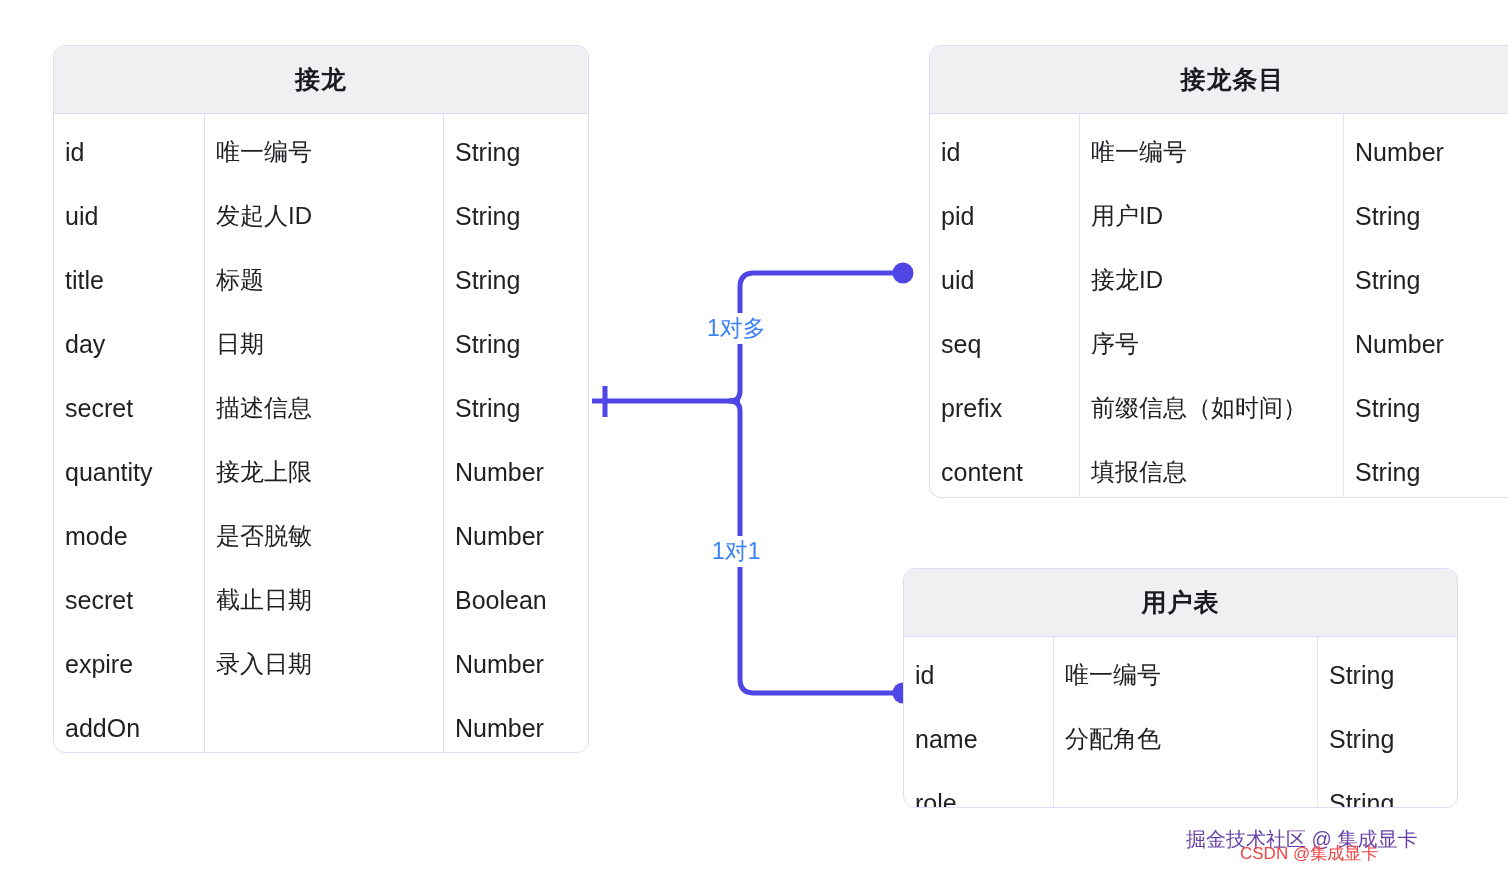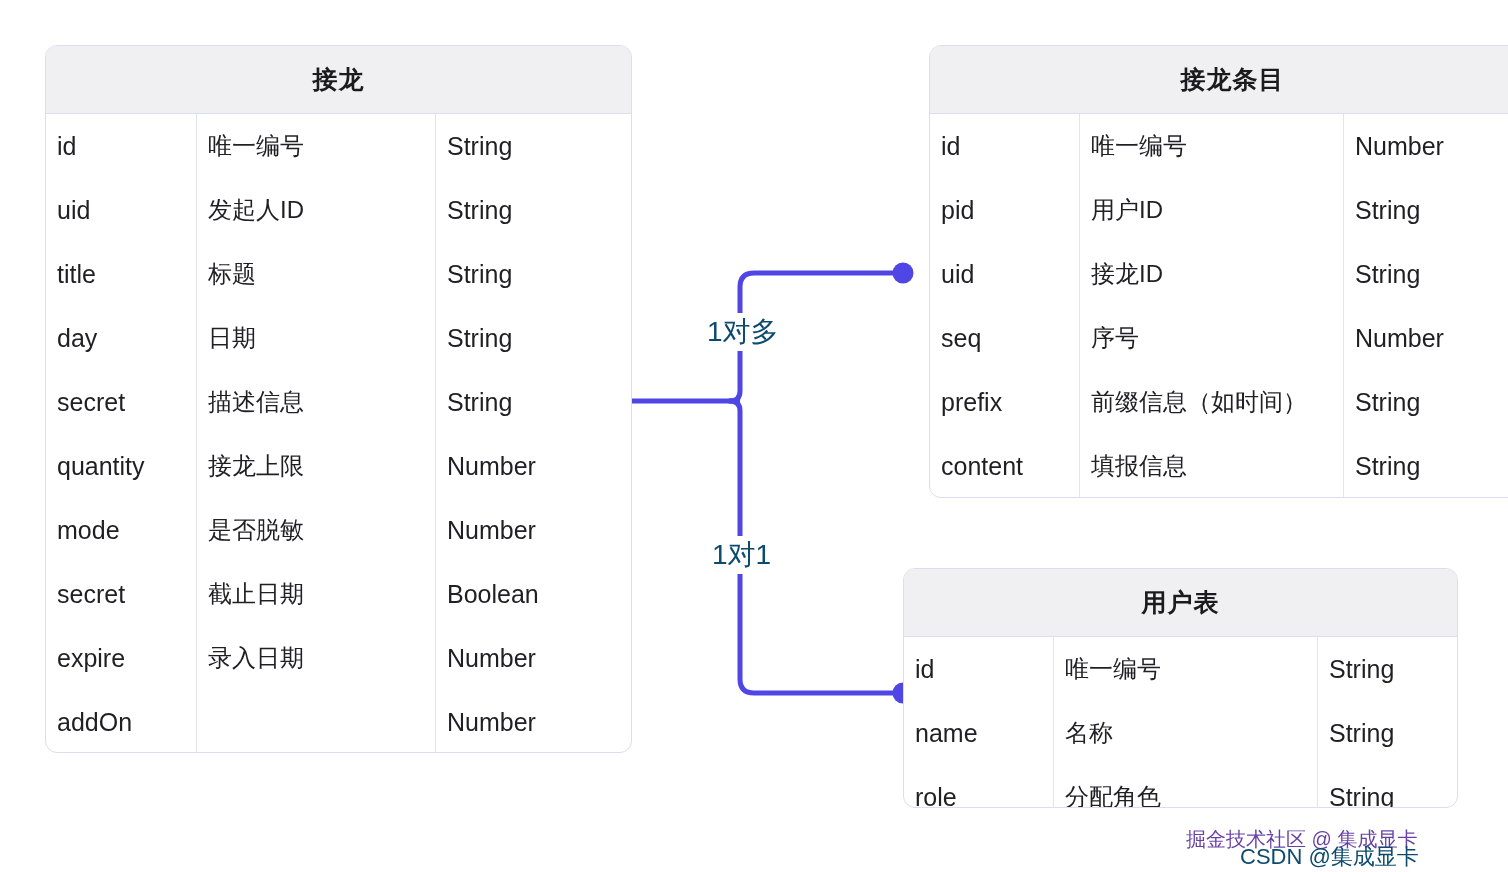--- a/index.html
+++ b/index.html
@@ -34,20 +34,21 @@
     letter-spacing: 1px;
   }
   .entity-body {
     display: flex;
     height: calc(100% - 68px);
   }
   .col {
     position: relative;
     height: 100%;
     border-right: 1.6px solid #e3e3f3;
+    padding-top: 6px;
   }
   .col:last-child { border-right: none; }
   .cell {
     height: 64px;
     display: flex;
     align-items: center;
     padding-left: 11px;
     font-size: 25px;
     color: #1f1f24;
     white-space: nowrap;
@@ -63,44 +64,44 @@
   .t-right .c1 { width: 150px; }
   .t-right .c2 { width: 264px; }
   .t-right .c3 { width: 137px; }
 
   
   #wires { position: absolute; left: 0; top: 0; width: 1508px; height: 872px; pointer-events: none; }
 
   
   .edge-label {
     position: absolute;
-    font-size: 28px;
-    color: #0c4a6e;
+    font-size: 23px;
+    color: #3b82f6;
     background: #ffffff;
     padding: 0 5px;
     white-space: nowrap;
   }
   #label-one-to-many { left: 702px; top: 313px; }
   #label-one-to-one  { left: 707px; top: 536px; }
 
   
   .wm {
     position: absolute;
     white-space: nowrap;
   }
   #wm-juejin {
     left: 1186px; top: 826px;
     font-size: 20px;
     color: #4c1d95;
     opacity: .85;
   }
   #wm-csdn {
     left: 1240px; top: 842px;
-    font-size: 22px;
-    color: #0c4a6e;
+    font-size: 17px;
+    color: #ef4444;
     text-align: center;
   }
 </style>
 </head>
 <body>
 
 <div id="stage">
 
   <svg id="wires" viewBox="0 0 1508 872" width="1508" height="872">
 
@@ -113,21 +114,21 @@
 
     <path d="M 730 401 Q 740 401 740 411 L 740 679 Q 740 693 754 693 L 899 693" fill="none" stroke="#4f46e5" stroke-width="5" stroke-linecap="round"></path>
 
     <circle cx="903" cy="273" r="10.5" fill="#4f46e5"></circle>
     <circle cx="903" cy="693" r="10.5" fill="#4f46e5"></circle>
   </svg>
 
   <div class="edge-label" id="label-one-to-many">1对多</div>
   <div class="edge-label" id="label-one-to-one">1对1</div>
 
-  <div class="entity t-jielong" style="left:45px; top:45px; width:587px; height:708px;">
+  <div class="entity t-jielong" style="left:53px; top:45px; width:536px; height:708px;">
     <div class="entity-header">
       <span class="entity-title">接龙</span>
     </div>
     <div class="entity-body">
       <div class="col c1">
         <div class="cell">id</div>
         <div class="cell">uid</div>
         <div class="cell">title</div>
         <div class="cell">day</div>
         <div class="cell">secret</div>
@@ -200,21 +201,20 @@
       <span class="entity-title">用户表</span>
     </div>
     <div class="entity-body">
       <div class="col c1">
         <div class="cell">id</div>
         <div class="cell">name</div>
         <div class="cell">role</div>
       </div>
       <div class="col c2">
         <div class="cell cn">唯一编号</div>
-        <div class="cell cn">名称</div>
         <div class="cell cn">分配角色</div>
       </div>
       <div class="col c3">
         <div class="cell">String</div>
         <div class="cell">String</div>
         <div class="cell">String</div>
       </div>
     </div>
   </div>
 

